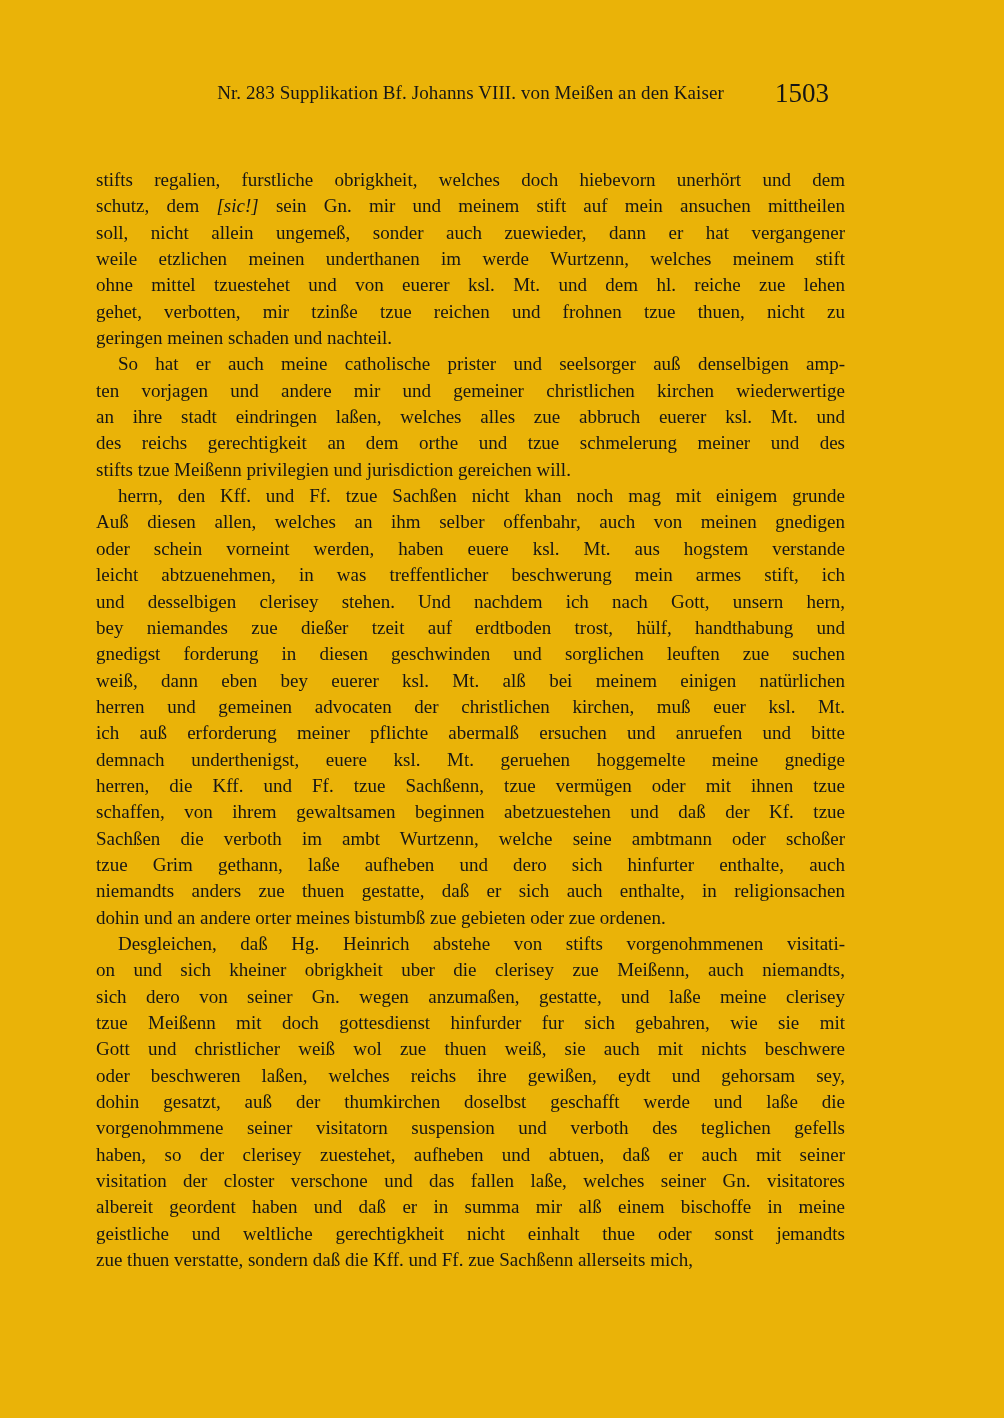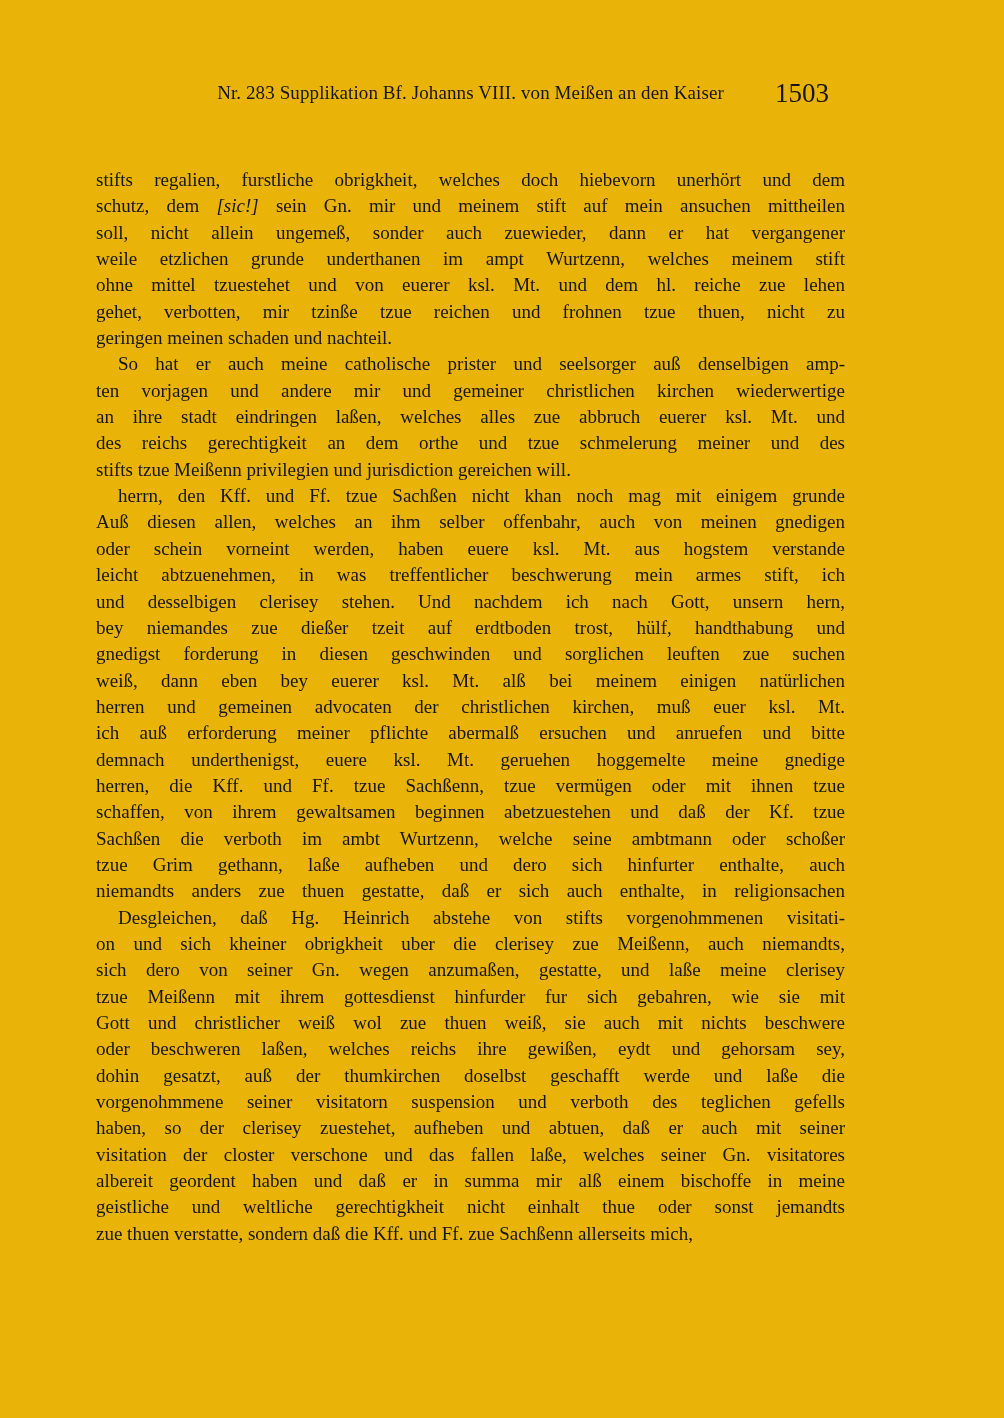--- a/index.html
+++ b/index.html
@@ -72,21 +72,21 @@
 <div class="page">
   <div class="running-header">
     <div class="running-title">Nr. 283 Supplikation Bf. Johanns VIII. von Meißen an den Kaiser</div>
     <div class="page-number">1503</div>
   </div>
   <div class="page-body">
       <div class="para">
         <div class="line"><span>stifts regalien, furstliche obrigkheit, welches doch hiebevorn unerhört und dem</span></div>
         <div class="line"><span>schutz, dem </span><i>[sic!]</i><span> sein Gn. mir und meinem stift auf mein ansuchen mittheilen</span></div>
         <div class="line"><span>soll, nicht allein ungemeß, sonder auch zuewieder, dann er hat vergangener</span></div>
-        <div class="line"><span>weile etzlichen grunde underthanen im ampt Wurtzenn, welches meinem stift</span></div>
+        <div class="line"><span>weile etzlichen meinen underthanen im werde Wurtzenn, welches meinem stift</span></div>
         <div class="line"><span>ohne mittel tzuestehet und von euerer ksl. Mt. und dem hl. reiche zue lehen</span></div>
         <div class="line"><span>gehet, verbotten, mir tzinße tzue reichen und frohnen tzue thuen, nicht zu</span></div>
         <div class="line para-last"><span>geringen meinen schaden und nachteil.</span></div>
       </div>
       <div class="para indent">
         <div class="line"><span>So hat er auch meine catholische prister und seelsorger auß denselbigen amp-</span></div>
         <div class="line"><span>ten vorjagen und andere mir und gemeiner christlichen kirchen wiederwertige</span></div>
         <div class="line"><span>an ihre stadt eindringen laßen, welches alles zue abbruch euerer ksl. Mt. und</span></div>
         <div class="line"><span>des reichs gerechtigkeit an dem orthe und tzue schmelerung meiner und des</span></div>
         <div class="line para-last"><span>stifts tzue Meißenn privilegien und jurisdiction gereichen will.</span></div>
@@ -101,26 +101,27 @@
         <div class="line"><span>gnedigst forderung in diesen geschwinden und sorglichen leuften zue suchen</span></div>
         <div class="line"><span>weiß, dann eben bey euerer ksl. Mt. alß bei meinem einigen natürlichen</span></div>
         <div class="line"><span>herren und gemeinen advocaten der christlichen kirchen, muß euer ksl. Mt.</span></div>
         <div class="line"><span>ich auß erforderung meiner pflichte abermalß ersuchen und anruefen und bitte</span></div>
         <div class="line"><span>demnach underthenigst, euere ksl. Mt. geruehen hoggemelte meine gnedige</span></div>
         <div class="line"><span>herren, die Kff. und Ff. tzue Sachßenn, tzue vermügen oder mit ihnen tzue</span></div>
         <div class="line"><span>schaffen, von ihrem gewaltsamen beginnen abetzuestehen und daß der Kf. tzue</span></div>
         <div class="line"><span>Sachßen die verboth im ambt Wurtzenn, welche seine ambtmann oder schoßer</span></div>
         <div class="line"><span>tzue Grim gethann, laße aufheben und dero sich hinfurter enthalte, auch</span></div>
         <div class="line"><span>niemandts anders zue thuen gestatte, daß er sich auch enthalte, in religionsachen</span></div>
+        <div class="line para-last"><span>dohin und an andere orter meines bistumbß zue gebieten oder zue ordenen.</span></div>
       </div>
       <div class="para indent">
         <div class="line"><span>Desgleichen, daß Hg. Heinrich abstehe von stifts vorgenohmmenen visitati-</span></div>
         <div class="line"><span>on und sich kheiner obrigkheit uber die clerisey zue Meißenn, auch niemandts,</span></div>
         <div class="line"><span>sich dero von seiner Gn. wegen anzumaßen, gestatte, und laße meine clerisey</span></div>
-        <div class="line"><span>tzue Meißenn mit ihrem gottesdienst hinfurder fur sich gebahren, wie sie mit</span></div>
+        <div class="line"><span>tzue Meißenn mit doch gottesdienst hinfurder fur sich gebahren, wie sie mit</span></div>
         <div class="line"><span>Gott und christlicher weiß wol zue thuen weiß, sie auch mit nichts beschwere</span></div>
         <div class="line"><span>oder beschweren laßen, welches reichs ihre gewißen, eydt und gehorsam sey,</span></div>
         <div class="line"><span>dohin gesatzt, auß der thumkirchen doselbst geschafft werde und laße die</span></div>
         <div class="line"><span>vorgenohmmene seiner visitatorn suspension und verboth des teglichen gefells</span></div>
         <div class="line"><span>haben, so der clerisey zuestehet, aufheben und abtuen, daß er auch mit seiner</span></div>
         <div class="line"><span>visitation der closter verschone und das fallen laße, welches seiner Gn. visitatores</span></div>
         <div class="line"><span>albereit geordent haben und daß er in summa mir alß einem bischoffe in meine</span></div>
         <div class="line"><span>geistliche und weltliche gerechtigkheit nicht einhalt thue oder sonst jemandts</span></div>
         <div class="line para-last"><span>zue thuen verstatte, sondern daß die Kff. und Ff. zue Sachßenn allerseits mich,</span></div>
       </div>

